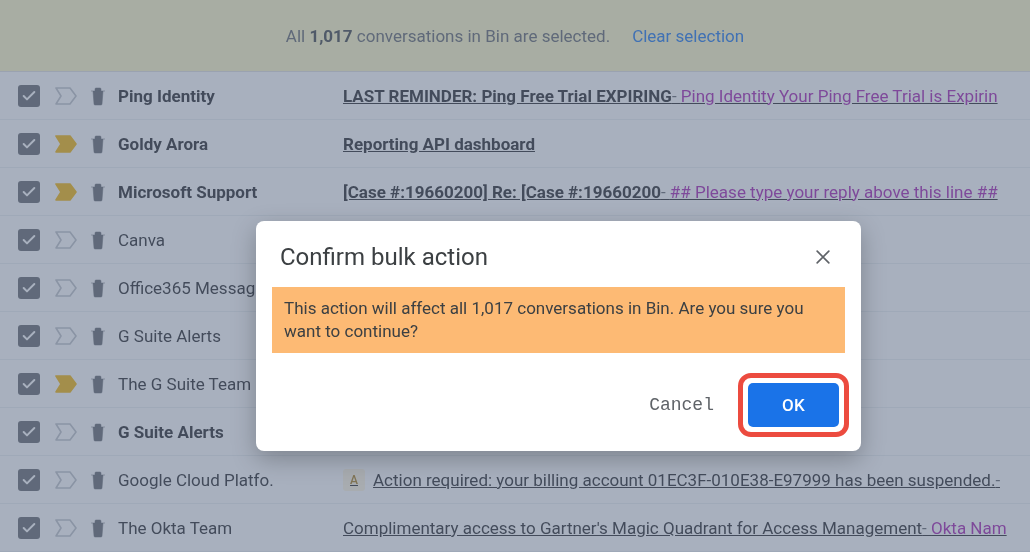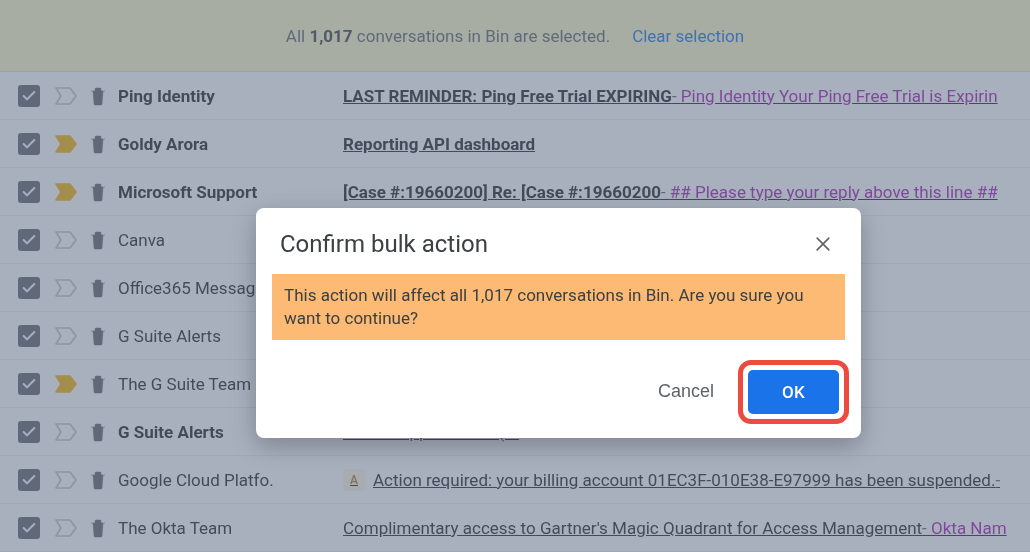--- a/index.html
+++ b/index.html
@@ -19,28 +19,28 @@
 .row .trash { width: 20px; display: flex; align-items: center; justify-content: center; flex-shrink: 0; margin-right: 10px; }
 .row .sender { width: 225px; flex-shrink: 0; color: #202124; }
 .row .content { display: flex; align-items: center; overflow: hidden; text-decoration: underline; }
 .row .badge { width: 22px; height: 22px; background: #fef7e0; color: #a77a18; border-radius: 3px; font-size: 12px; font-weight: 500; display: flex; align-items: center; justify-content: center; margin-right: 8px; flex-shrink: 0; }
 .row .subject { color: #202124; }
 .row .snippet { color: #a21caf; }
 .row .snippet::before { content: " - "; color: #5f6368; }
 
 .overlay { position: absolute; inset: 0; background: rgba(96, 111, 137, 0.55); }
 
-.dialog { position: absolute; left: 256px; top: 208px; width: 605px; background: #fff; border-radius: 8px; box-shadow: 0 8px 24px rgba(0,0,0,0.25); padding: 0; }
+.dialog { position: absolute; left: 256px; top: 221px; width: 605px; background: #fff; border-radius: 8px; box-shadow: 0 8px 24px rgba(0,0,0,0.25); padding: 0; }
 .dialog-header { display: flex; align-items: center; justify-content: space-between; padding: 22px 24px 10px 24px; }
 .dialog-title { font-size: 24px; color: #3c4043; font-weight: 400; }
 .dialog-close { width: 28px; height: 28px; display: flex; align-items: center; justify-content: center; cursor: pointer; color: #5f6368; }
 .dialog-close svg { width: 20px; height: 20px; }
 .dialog-msg { margin: 6px 16px 0 16px; background: #fdba74; padding: 10px 12px 10px 12px; font-size: 17px; color: #3c4043; line-height: 1.35; }
 .dialog-actions { display: flex; justify-content: flex-end; align-items: center; padding: 20px 12px 14px 0; gap: 6px; }
-.btn-cancel { background: none; border: none; font-size: 18px; color: #5f6368; padding: 10px 18px; cursor: pointer; font-family: Liberation Sans, sans-serif; }
+.btn-cancel { background: none; border: none; font-size: 18px; color: #5f6368; padding: 10px 18px; cursor: pointer; font-family: Liberation Mono, monospace; }
 .ok-wrap { border: 5px solid #ec4b3f; padding: 5px; border-radius: 13px; }
 .btn-ok { background: #1a73e8; color: #fff; border: none; font-size: 17px; font-weight: 500; padding: 12px 34px; border-radius: 5px; cursor: pointer; font-family: inherit; letter-spacing: 0.3px; }
 </style>
 </head>
 <body>
 
 <div class="banner">
   <span>
     <span class="prefix">All </span><span class="count">1,017</span><span> conversations in Bin are selected.</span>
   </span>

